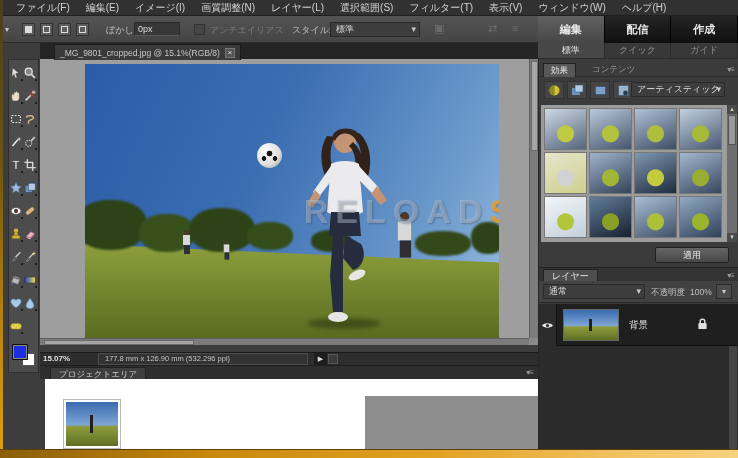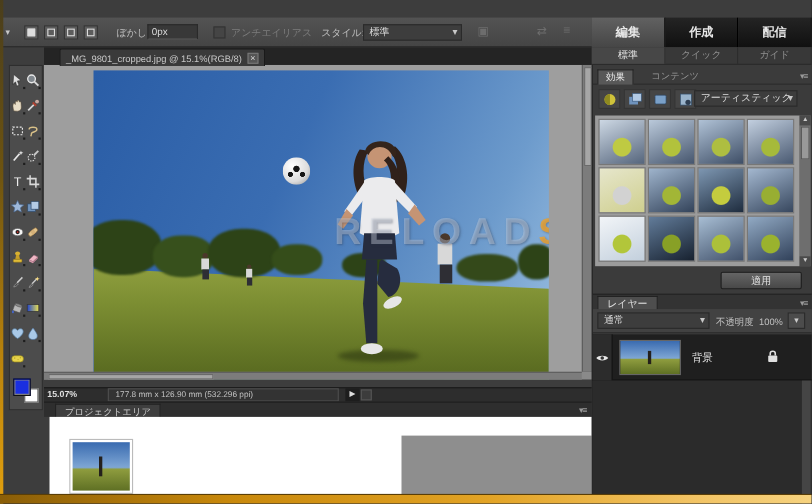--- a/index.html
+++ b/index.html
@@ -181,20 +181,32 @@
                background:linear-gradient(to bottom,#4a3e1c 0%,#6e5410 35%,#b8820c 70%,#e2a00e 100%); }
   .edge-bottom { position:absolute; left:0; top:449px; width:738px; height:9px; z-index:50;
                  background:linear-gradient(to right,#8a5e08,#c8880b 28%,#e2a325 60%,#f2c363 85%,#f6d27e 100%);
                  border-top:1px solid #5a3e06; }
 </style>
 </head>
 <body>
 
 <div id="app">
 
+  <div class="menubar" id="menubar">
+      <span class="menu-item">ファイル(F)</span>
+      <span class="menu-item">編集(E)</span>
+      <span class="menu-item">イメージ(I)</span>
+      <span class="menu-item">画質調整(N)</span>
+      <span class="menu-item">レイヤー(L)</span>
+      <span class="menu-item">選択範囲(S)</span>
+      <span class="menu-item">フィルター(T)</span>
+      <span class="menu-item">表示(V)</span>
+      <span class="menu-item">ウィンドウ(W)</span>
+      <span class="menu-item">ヘルプ(H)</span>
+    </div>
 
   <div class="optionsbar">
     <span class="preset-arrow">▾</span>
     <span class="sel-mode m1" style="left:22px">
         <i></i>
       </span>
     <span class="sel-mode" style="left:40px">
         <i></i>
       </span>
     <span class="sel-mode" style="left:58px">
@@ -211,22 +223,22 @@
     <div class="dropdown style-dd">
       <span>標準</span>
     </div>
     <span class="gray-glyph" style="left:434px">▣</span>
     <span class="gray-glyph" style="left:488px">⇄</span>
     <span class="gray-glyph" style="left:512px">≡</span>
   </div>
 
   <div class="ws-tabs">
     <div class="ws-tab active">編集</div>
+    <div class="ws-tab">配信</div>
     <div class="ws-tab">作成</div>
-    <div class="ws-tab">配信</div>
   </div>
   <div class="mode-tabs">
     <div class="mode-tab active">標準</div>
     <div class="mode-tab">クイック</div>
     <div class="mode-tab">ガイド</div>
   </div>
 
   <div class="doctab-bar">
     <div class="doc-tab">
       <span class="doc-title">_MG_9801_cropped.jpg @ 15.1%(RGB/8)</span>

